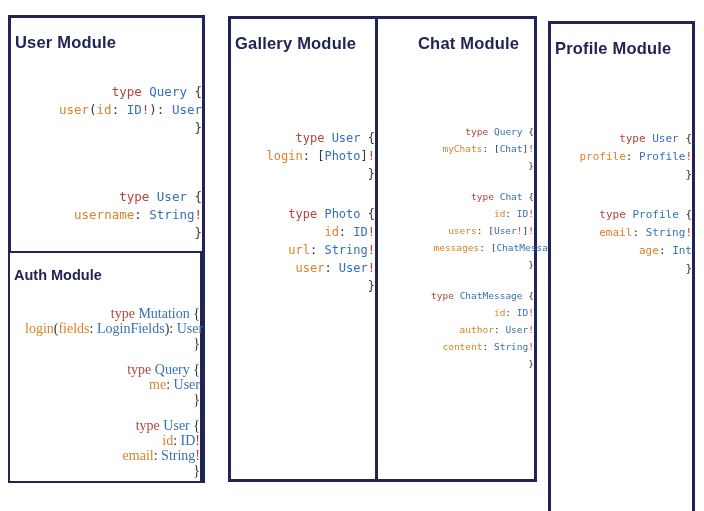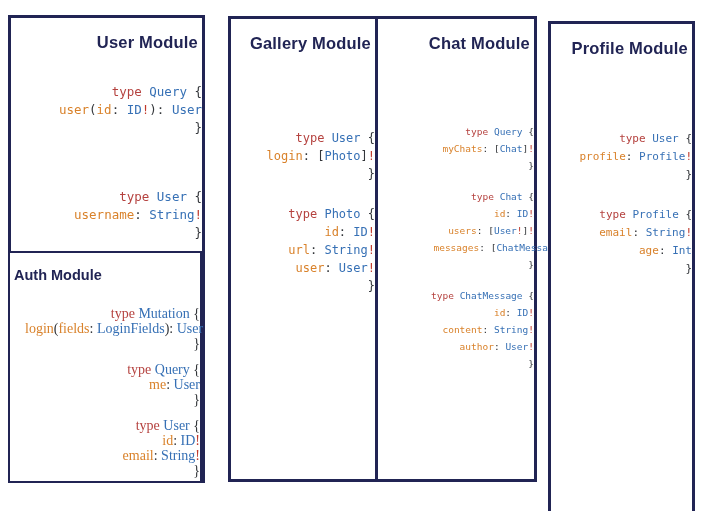--- a/index.html
+++ b/index.html
@@ -10,21 +10,21 @@
   .panel {
     position:absolute; box-sizing:border-box; background:#ffffff;
     border:3px solid var(--navy, #212454);
   }
   .panel-user    { left:8px;   top:15px; width:197px; height:468px; }
   .panel-gallery { left:228px; top:16px; width:150px; height:466px; }
   .panel-chat    { left:375px; top:16px; width:162px; height:466px;padding-left:36px; }
   .panel-profile { left:548px; top:21px; width:147px; height:502px; }
 
   .panel-title {
-    margin:15px 4px 0; text-align:right;
+    margin:15px 4px 0; text-align:left;
     font-weight:bold; font-size:16.5px; letter-spacing:.2px;
     color:var(--navy, #212454);
   }
   .blocks {
     font-family:"DejaVu Sans Mono","Liberation Mono",monospace;
     color:var(--tok-pu, #33363a);
   }
   .code-line { white-space:pre;text-align:right; }
   .code-block { margin-bottom:20px; }
 
@@ -130,22 +130,22 @@
         <div class="code-block">
           <div class="code-line"><span class="tok-kw">type </span><span class="tok-ty">Chat </span><span class="tok-pu">{</span></div>
           <div class="code-line"><span class="tok-pu">  </span><span class="tok-fd">id</span><span class="tok-pu">: </span><span class="tok-ty">ID</span><span class="tok-bg">!</span></div>
           <div class="code-line"><span class="tok-pu">  </span><span class="tok-fd">users</span><span class="tok-pu">: [</span><span class="tok-ty">User</span><span class="tok-bg">!</span><span class="tok-pu">]</span><span class="tok-bg">!</span></div>
           <div class="code-line"><span class="tok-pu">  </span><span class="tok-fd">messages</span><span class="tok-pu">: [</span><span class="tok-ty">ChatMessage</span><span class="tok-pu">]</span><span class="tok-bg">!</span></div>
           <div class="code-line"><span class="tok-pu">}</span></div>
         </div>
         <div class="code-block">
           <div class="code-line"><span class="tok-kw">type </span><span class="tok-ty">ChatMessage </span><span class="tok-pu">{</span></div>
           <div class="code-line"><span class="tok-pu">  </span><span class="tok-fd">id</span><span class="tok-pu">: </span><span class="tok-ty">ID</span><span class="tok-bg">!</span></div>
+          <div class="code-line"><span class="tok-pu">  </span><span class="tok-fd">author</span><span class="tok-pu">: </span><span class="tok-ty">User</span><span class="tok-bg">!</span></div>
           <div class="code-line"><span class="tok-pu">  </span><span class="tok-fd">content</span><span class="tok-pu">: </span><span class="tok-ty">String</span><span class="tok-bg">!</span></div>
-          <div class="code-line"><span class="tok-pu">  </span><span class="tok-fd">author</span><span class="tok-pu">: </span><span class="tok-ty">User</span><span class="tok-bg">!</span></div>
           <div class="code-line"><span class="tok-pu">}</span></div>
         </div>
       </div>
   </section>
 
   <section class="panel panel-profile">
     <h2 class="panel-title">Profile Module</h2>
     <div class="blocks">
         <div class="code-block">
           <div class="code-line"><span class="tok-kw">type </span><span class="tok-ty">User </span><span class="tok-pu">{</span></div>

